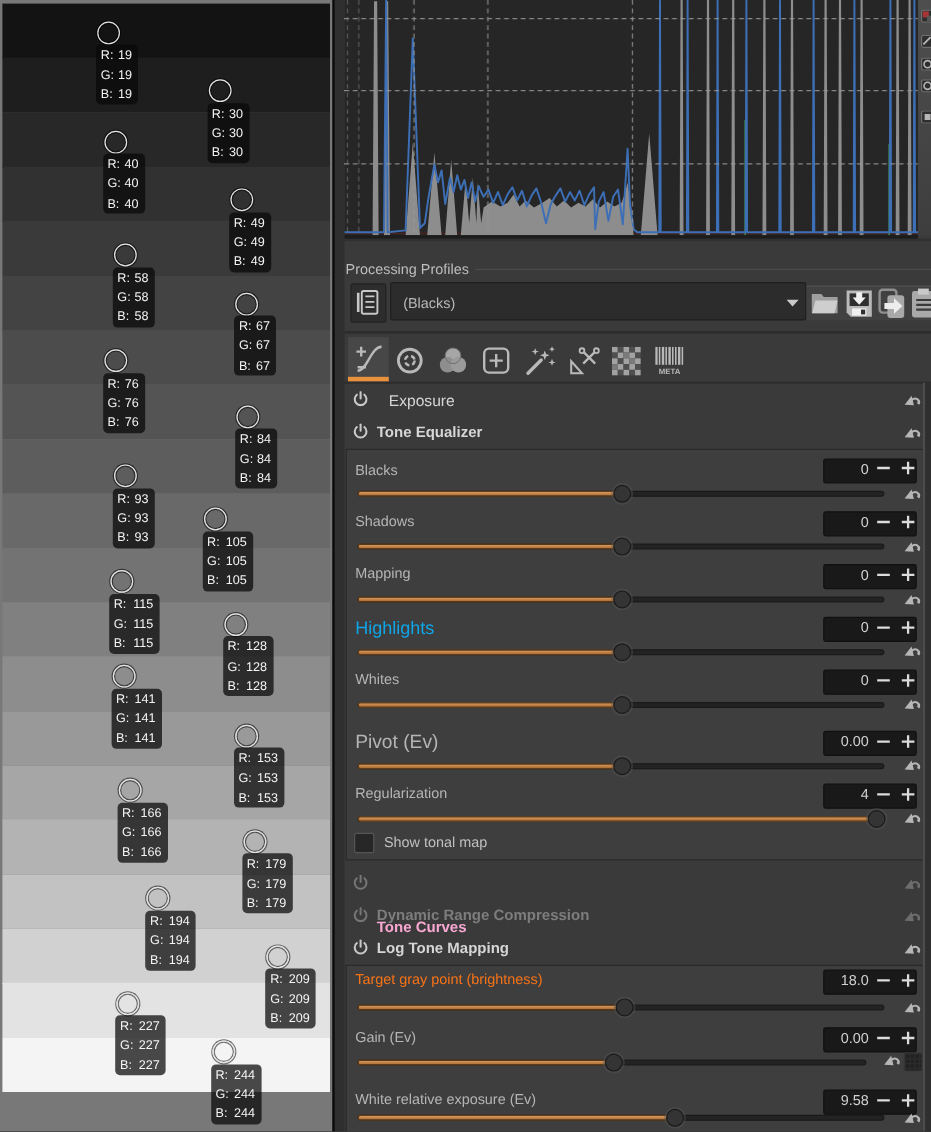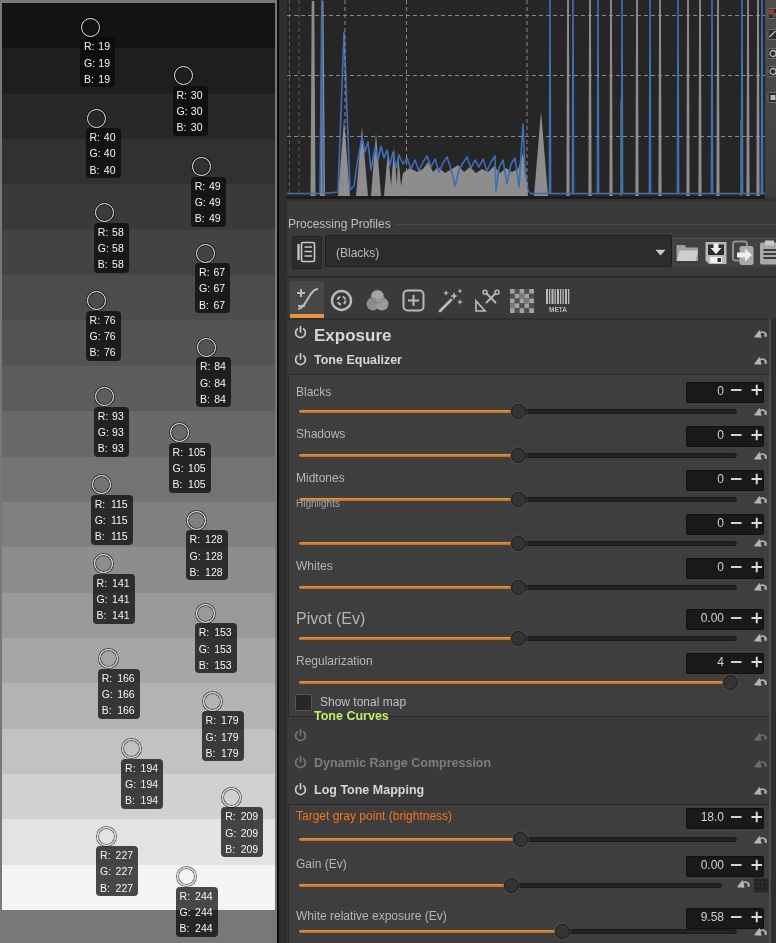--- a/index.html
+++ b/index.html
@@ -487,21 +487,21 @@
       <rect x="16.5" y="0" width="1.3" height="15" fill="#b9b9b9"></rect>
       <rect x="19" y="0" width="2" height="15" fill="#b9b9b9"></rect>
       <rect x="22" y="0" width="1.3" height="15" fill="#b9b9b9"></rect>
 <text x="12" y="23" font-family="Liberation Sans, sans-serif" font-size="6.5" font-weight="bold" fill="#b9b9b9" text-anchor="middle">META</text>
     </svg>
 <div style="position:absolute;left:287px;top:318px;width:489px;height:2px;background:#2e2e2e"></div>
 <svg style="position:absolute;left:294px;top:325.5px" width="13" height="13" viewBox="0 0 13 13">
       <path d="M3.4 2.9 A4.9 4.9 0 1 0 9.6 2.9" fill="none" stroke="#c9c9c9" stroke-width="1.7" stroke-linecap="round"></path>
       <path d="M6.5 0.6 V6" fill="none" stroke="#c9c9c9" stroke-width="1.7" stroke-linecap="round"></path>
     </svg>
-    <div style="position:absolute;left:314px;top:325.5px;font-size:17px;font-weight:bold;color:#d6d6d6">Exposure</div>
+    <div style="position:absolute;left:324px;top:325.5px;font-size:13px;font-weight:normal;color:#d6d6d6">Exposure</div>
     <svg style="position:absolute;left:753px;top:327.5px" width="15" height="12" viewBox="0 0 14 11">
       <path d="M0.8 8.6 L6.2 1.6 L8.0 9.0 Z" fill="#b6b6b6"></path>
       <path d="M5.5 4.2 Q9.5 1.4 12.3 4.6 Q13.6 6.2 12.2 8.6 L10.4 7.4 Q11.4 6.0 10.6 5.2 Q8.8 3.4 6.3 5.8 Z" fill="#b6b6b6"></path>
     </svg>
 <svg style="position:absolute;left:294px;top:352.5px" width="13" height="13" viewBox="0 0 13 13">
       <path d="M3.4 2.9 A4.9 4.9 0 1 0 9.6 2.9" fill="none" stroke="#c9c9c9" stroke-width="1.7" stroke-linecap="round"></path>
       <path d="M6.5 0.6 V6" fill="none" stroke="#c9c9c9" stroke-width="1.7" stroke-linecap="round"></path>
     </svg>
     <div style="position:absolute;left:314px;top:352.5px;font-size:12.5px;font-weight:bold;color:#d6d6d6">Tone Equalizer</div>
     <svg style="position:absolute;left:753px;top:354.5px" width="15" height="12" viewBox="0 0 14 11">
@@ -530,35 +530,35 @@
       <path d="M1 6 H11.5" stroke="#dcdcdc" stroke-width="1.9"></path>
       <path d="M21.5 6 H32 M26.75 0.8 V11.2" stroke="#dcdcdc" stroke-width="1.9"></path>
     </svg>
     <div style="position:absolute;left:298.0px;top:453.0px;width:439.0px;height:5px;background:#232323;border:1px solid #1a1a1a;border-radius:3px;box-sizing:border-box"></div>
     <div style="position:absolute;left:298.0px;top:453.0px;width:220px;height:5px;background:linear-gradient(#d89a5f,#aa6c32);border:1px solid #5e3d1d;border-radius:3px;box-sizing:border-box"></div>
     <div style="position:absolute;left:511.0px;top:448.0px;width:15px;height:15px;border-radius:50%;background:#343434;border:1.8px solid #1a1a1a;box-shadow:0 0 0 1.6px rgba(85,85,85,0.4);box-sizing:border-box"></div>
     <svg style="position:absolute;left:752.5px;top:449.5px" width="15" height="12" viewBox="0 0 14 11">
       <path d="M0.8 8.6 L6.2 1.6 L8.0 9.0 Z" fill="#b6b6b6"></path>
       <path d="M5.5 4.2 Q9.5 1.4 12.3 4.6 Q13.6 6.2 12.2 8.6 L10.4 7.4 Q11.4 6.0 10.6 5.2 Q8.8 3.4 6.3 5.8 Z" fill="#b6b6b6"></path>
     </svg>
-<div style="position:absolute;left:296px;top:471px;font-size:12px;color:#b5b5b5">Midtones</div>
+<div style="position:absolute;left:296px;top:471px;font-size:12px;color:#b5b5b5">Mapping</div>
     <div style="position:absolute;left:686px;top:470px;width:78px;height:21px;background:#191919;border:1px solid #101010;border-radius:2px;box-sizing:border-box"></div>
     <div style="position:absolute;left:686px;top:472px;width:38px;text-align:right;font-size:12px;color:#d0d0d0">0</div>
     <svg style="position:absolute;left:730px;top:472.5px" width="34" height="12" viewBox="0 0 34 12">
       <path d="M1 6 H11.5" stroke="#dcdcdc" stroke-width="1.9"></path>
       <path d="M21.5 6 H32 M26.75 0.8 V11.2" stroke="#dcdcdc" stroke-width="1.9"></path>
     </svg>
     <div style="position:absolute;left:298.0px;top:497.0px;width:439.0px;height:5px;background:#232323;border:1px solid #1a1a1a;border-radius:3px;box-sizing:border-box"></div>
     <div style="position:absolute;left:298.0px;top:497.0px;width:220px;height:5px;background:linear-gradient(#d89a5f,#aa6c32);border:1px solid #5e3d1d;border-radius:3px;box-sizing:border-box"></div>
     <div style="position:absolute;left:511.0px;top:492.0px;width:15px;height:15px;border-radius:50%;background:#343434;border:1.8px solid #1a1a1a;box-shadow:0 0 0 1.6px rgba(85,85,85,0.4);box-sizing:border-box"></div>
     <svg style="position:absolute;left:752.5px;top:493.5px" width="15" height="12" viewBox="0 0 14 11">
       <path d="M0.8 8.6 L6.2 1.6 L8.0 9.0 Z" fill="#b6b6b6"></path>
       <path d="M5.5 4.2 Q9.5 1.4 12.3 4.6 Q13.6 6.2 12.2 8.6 L10.4 7.4 Q11.4 6.0 10.6 5.2 Q8.8 3.4 6.3 5.8 Z" fill="#b6b6b6"></path>
     </svg>
-<div style="position:absolute;left:296px;top:498px;font-size:10px;color:#a3a3a3">Highlights</div>
+<div style="position:absolute;left:296px;top:515px;font-size:15px;color:#0ea5e9">Highlights</div>
     <div style="position:absolute;left:686px;top:514px;width:78px;height:21px;background:#191919;border:1px solid #101010;border-radius:2px;box-sizing:border-box"></div>
     <div style="position:absolute;left:686px;top:516px;width:38px;text-align:right;font-size:12px;color:#d0d0d0">0</div>
     <svg style="position:absolute;left:730px;top:516.5px" width="34" height="12" viewBox="0 0 34 12">
       <path d="M1 6 H11.5" stroke="#dcdcdc" stroke-width="1.9"></path>
       <path d="M21.5 6 H32 M26.75 0.8 V11.2" stroke="#dcdcdc" stroke-width="1.9"></path>
     </svg>
     <div style="position:absolute;left:298.0px;top:540.5px;width:439.0px;height:5px;background:#232323;border:1px solid #1a1a1a;border-radius:3px;box-sizing:border-box"></div>
     <div style="position:absolute;left:298.0px;top:540.5px;width:220px;height:5px;background:linear-gradient(#d89a5f,#aa6c32);border:1px solid #5e3d1d;border-radius:3px;box-sizing:border-box"></div>
     <div style="position:absolute;left:511.0px;top:535.5px;width:15px;height:15px;border-radius:50%;background:#343434;border:1.8px solid #1a1a1a;box-shadow:0 0 0 1.6px rgba(85,85,85,0.4);box-sizing:border-box"></div>
     <svg style="position:absolute;left:752.5px;top:537px" width="15" height="12" viewBox="0 0 14 11">
@@ -606,21 +606,21 @@
     <svg style="position:absolute;left:752.5px;top:676px" width="15" height="12" viewBox="0 0 14 11">
       <path d="M0.8 8.6 L6.2 1.6 L8.0 9.0 Z" fill="#b6b6b6"></path>
       <path d="M5.5 4.2 Q9.5 1.4 12.3 4.6 Q13.6 6.2 12.2 8.6 L10.4 7.4 Q11.4 6.0 10.6 5.2 Q8.8 3.4 6.3 5.8 Z" fill="#b6b6b6"></path>
     </svg>
 <div style="position:absolute;left:295px;top:694px;width:17px;height:17px;background:#272727;border:1px solid #555;border-radius:2px;box-sizing:border-box"></div>
 <div style="position:absolute;left:320px;top:695px;font-size:12px;color:#c0c0c0">Show tonal map</div>
 <svg style="position:absolute;left:294px;top:728.5px" width="13" height="13" viewBox="0 0 13 13">
       <path d="M3.4 2.9 A4.9 4.9 0 1 0 9.6 2.9" fill="none" stroke="#757575" stroke-width="1.7" stroke-linecap="round"></path>
       <path d="M6.5 0.6 V6" fill="none" stroke="#757575" stroke-width="1.7" stroke-linecap="round"></path>
     </svg>
-    <div style="position:absolute;left:314px;top:709px;font-size:12.5px;font-weight:bold;color:#bef264">Tone Curves</div>
+    <div style="position:absolute;left:314px;top:766px;font-size:12.5px;font-weight:bold;color:#f9a8d4">Tone Curves</div>
     <svg style="position:absolute;left:753px;top:730.5px" width="15" height="12" viewBox="0 0 14 11">
       <path d="M0.8 8.6 L6.2 1.6 L8.0 9.0 Z" fill="#6d6d6d"></path>
       <path d="M5.5 4.2 Q9.5 1.4 12.3 4.6 Q13.6 6.2 12.2 8.6 L10.4 7.4 Q11.4 6.0 10.6 5.2 Q8.8 3.4 6.3 5.8 Z" fill="#6d6d6d"></path>
     </svg>
 <svg style="position:absolute;left:294px;top:755.5px" width="13" height="13" viewBox="0 0 13 13">
       <path d="M3.4 2.9 A4.9 4.9 0 1 0 9.6 2.9" fill="none" stroke="#757575" stroke-width="1.7" stroke-linecap="round"></path>
       <path d="M6.5 0.6 V6" fill="none" stroke="#757575" stroke-width="1.7" stroke-linecap="round"></path>
     </svg>
     <div style="position:absolute;left:314px;top:755.5px;font-size:12.5px;font-weight:bold;color:#7d7d7d">Dynamic Range Compression</div>
     <svg style="position:absolute;left:753px;top:757.5px" width="15" height="12" viewBox="0 0 14 11">

